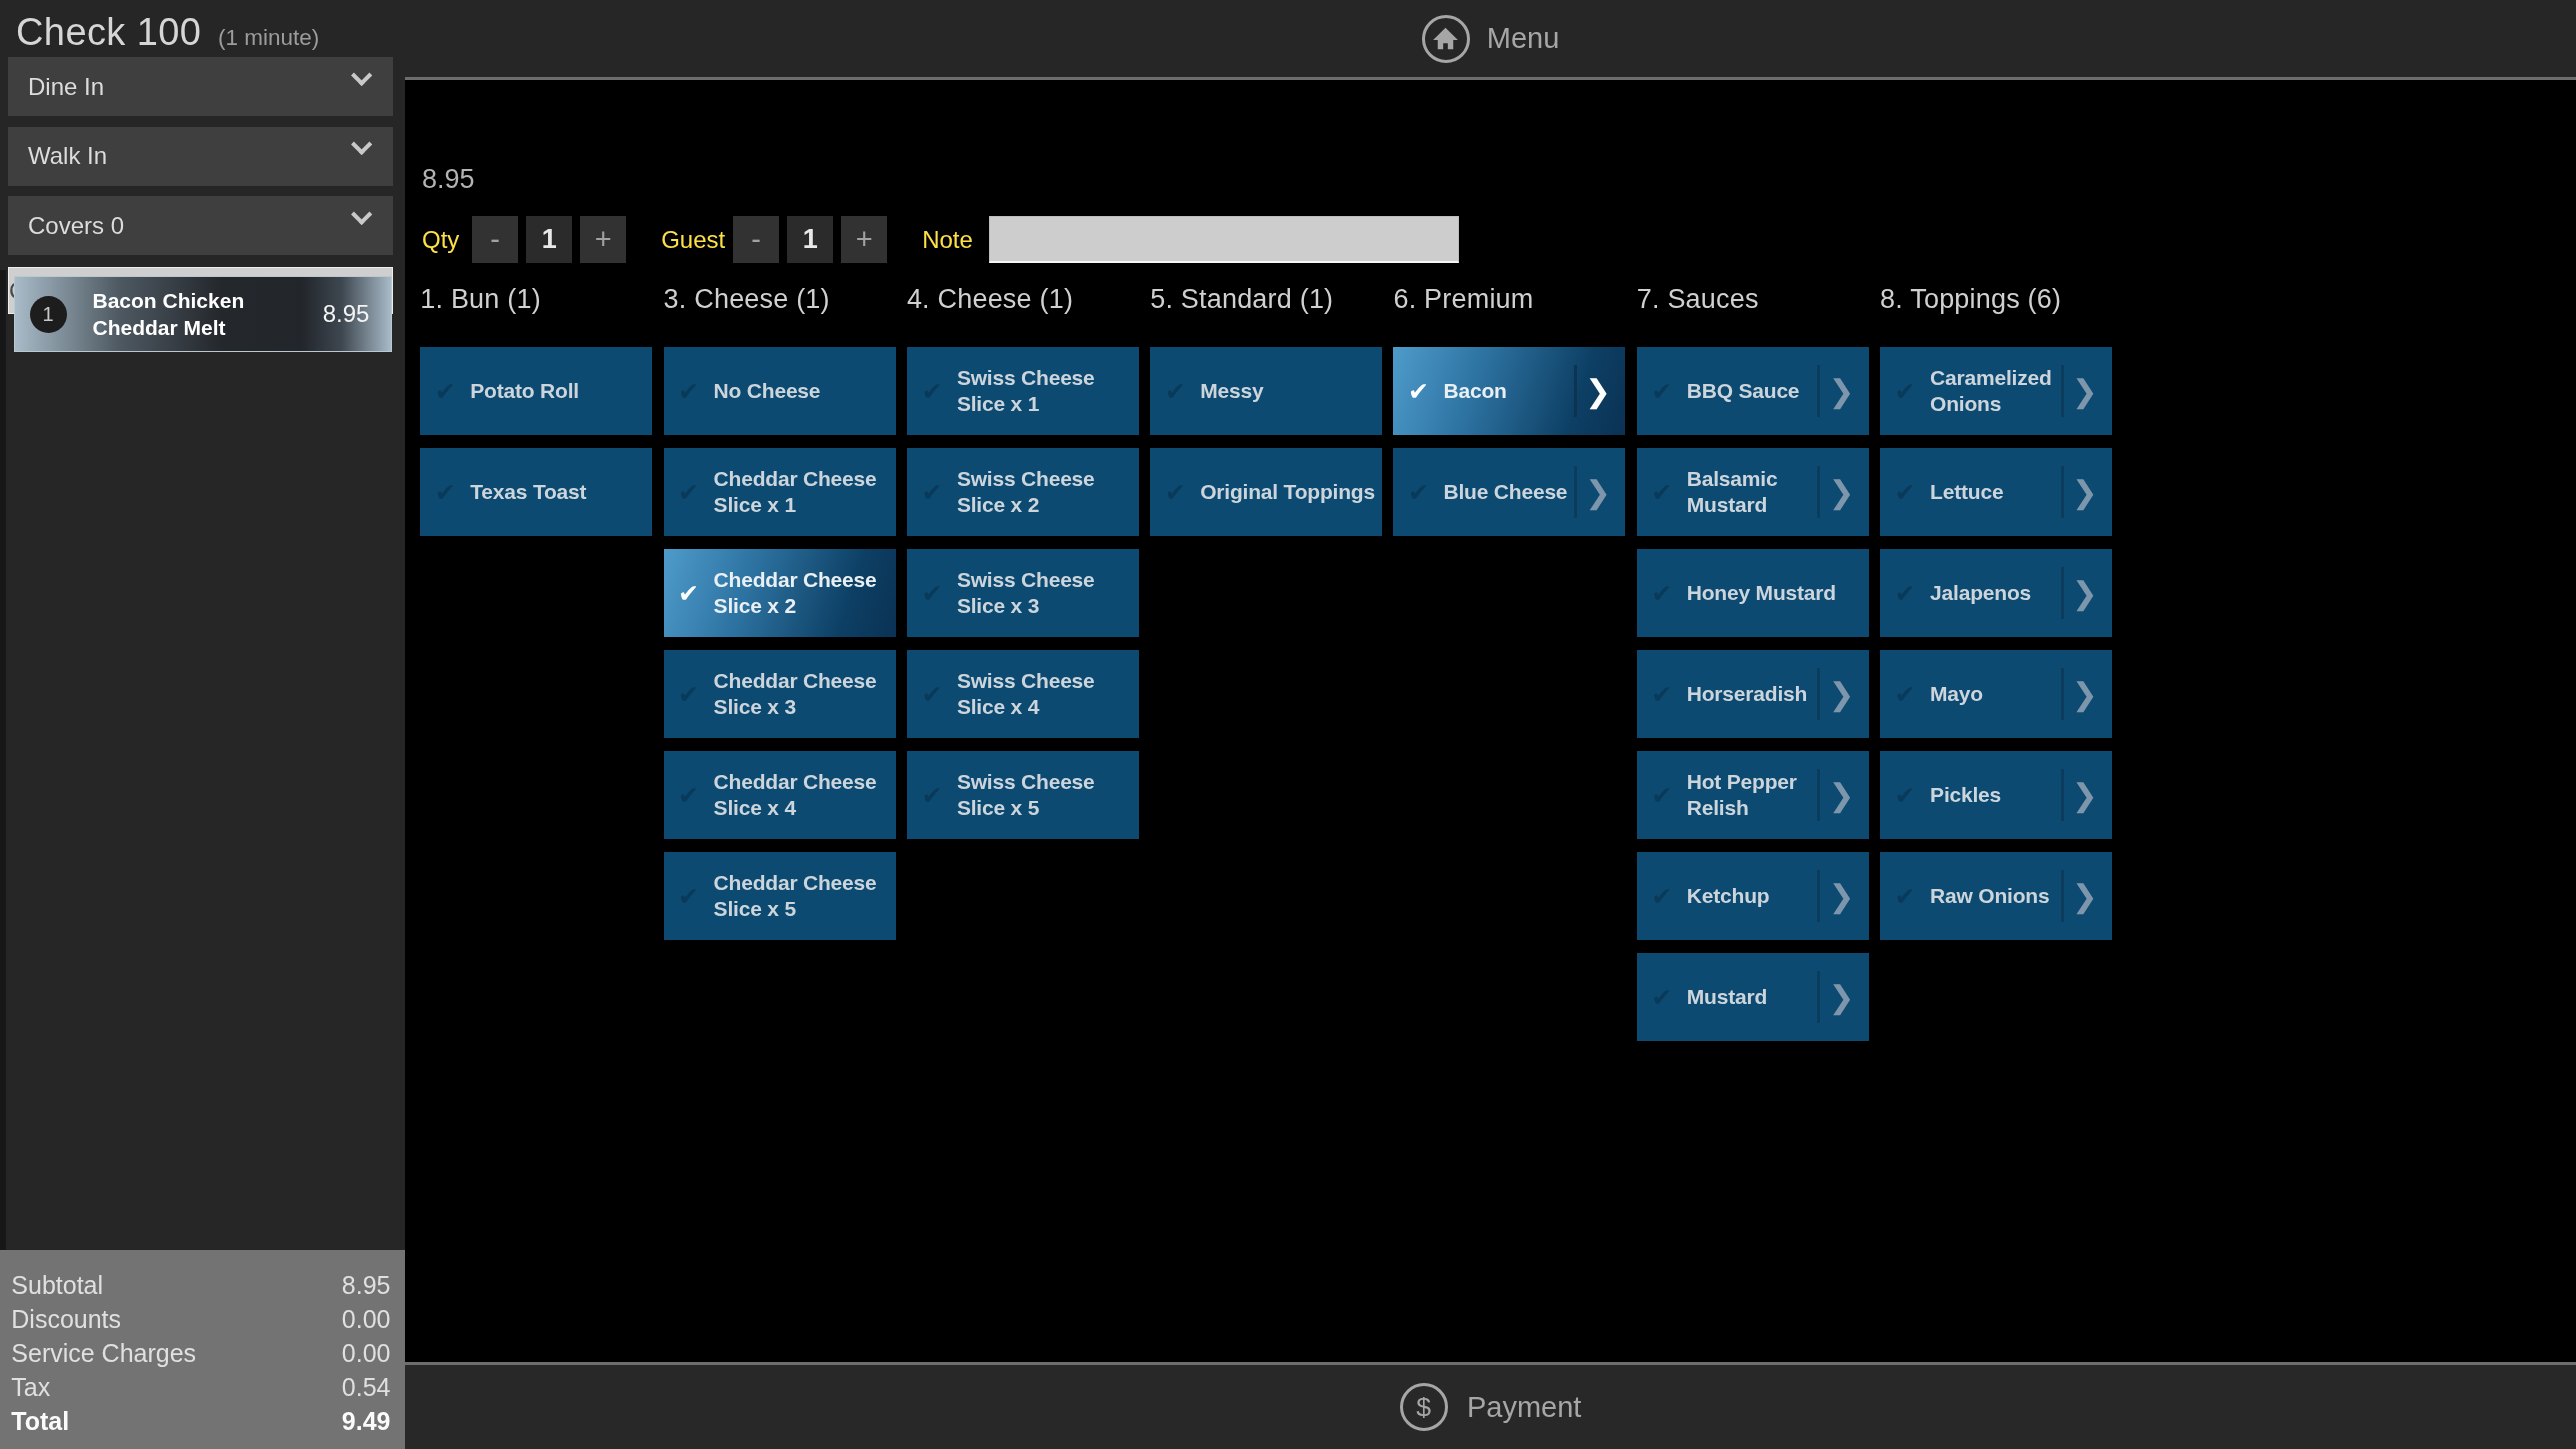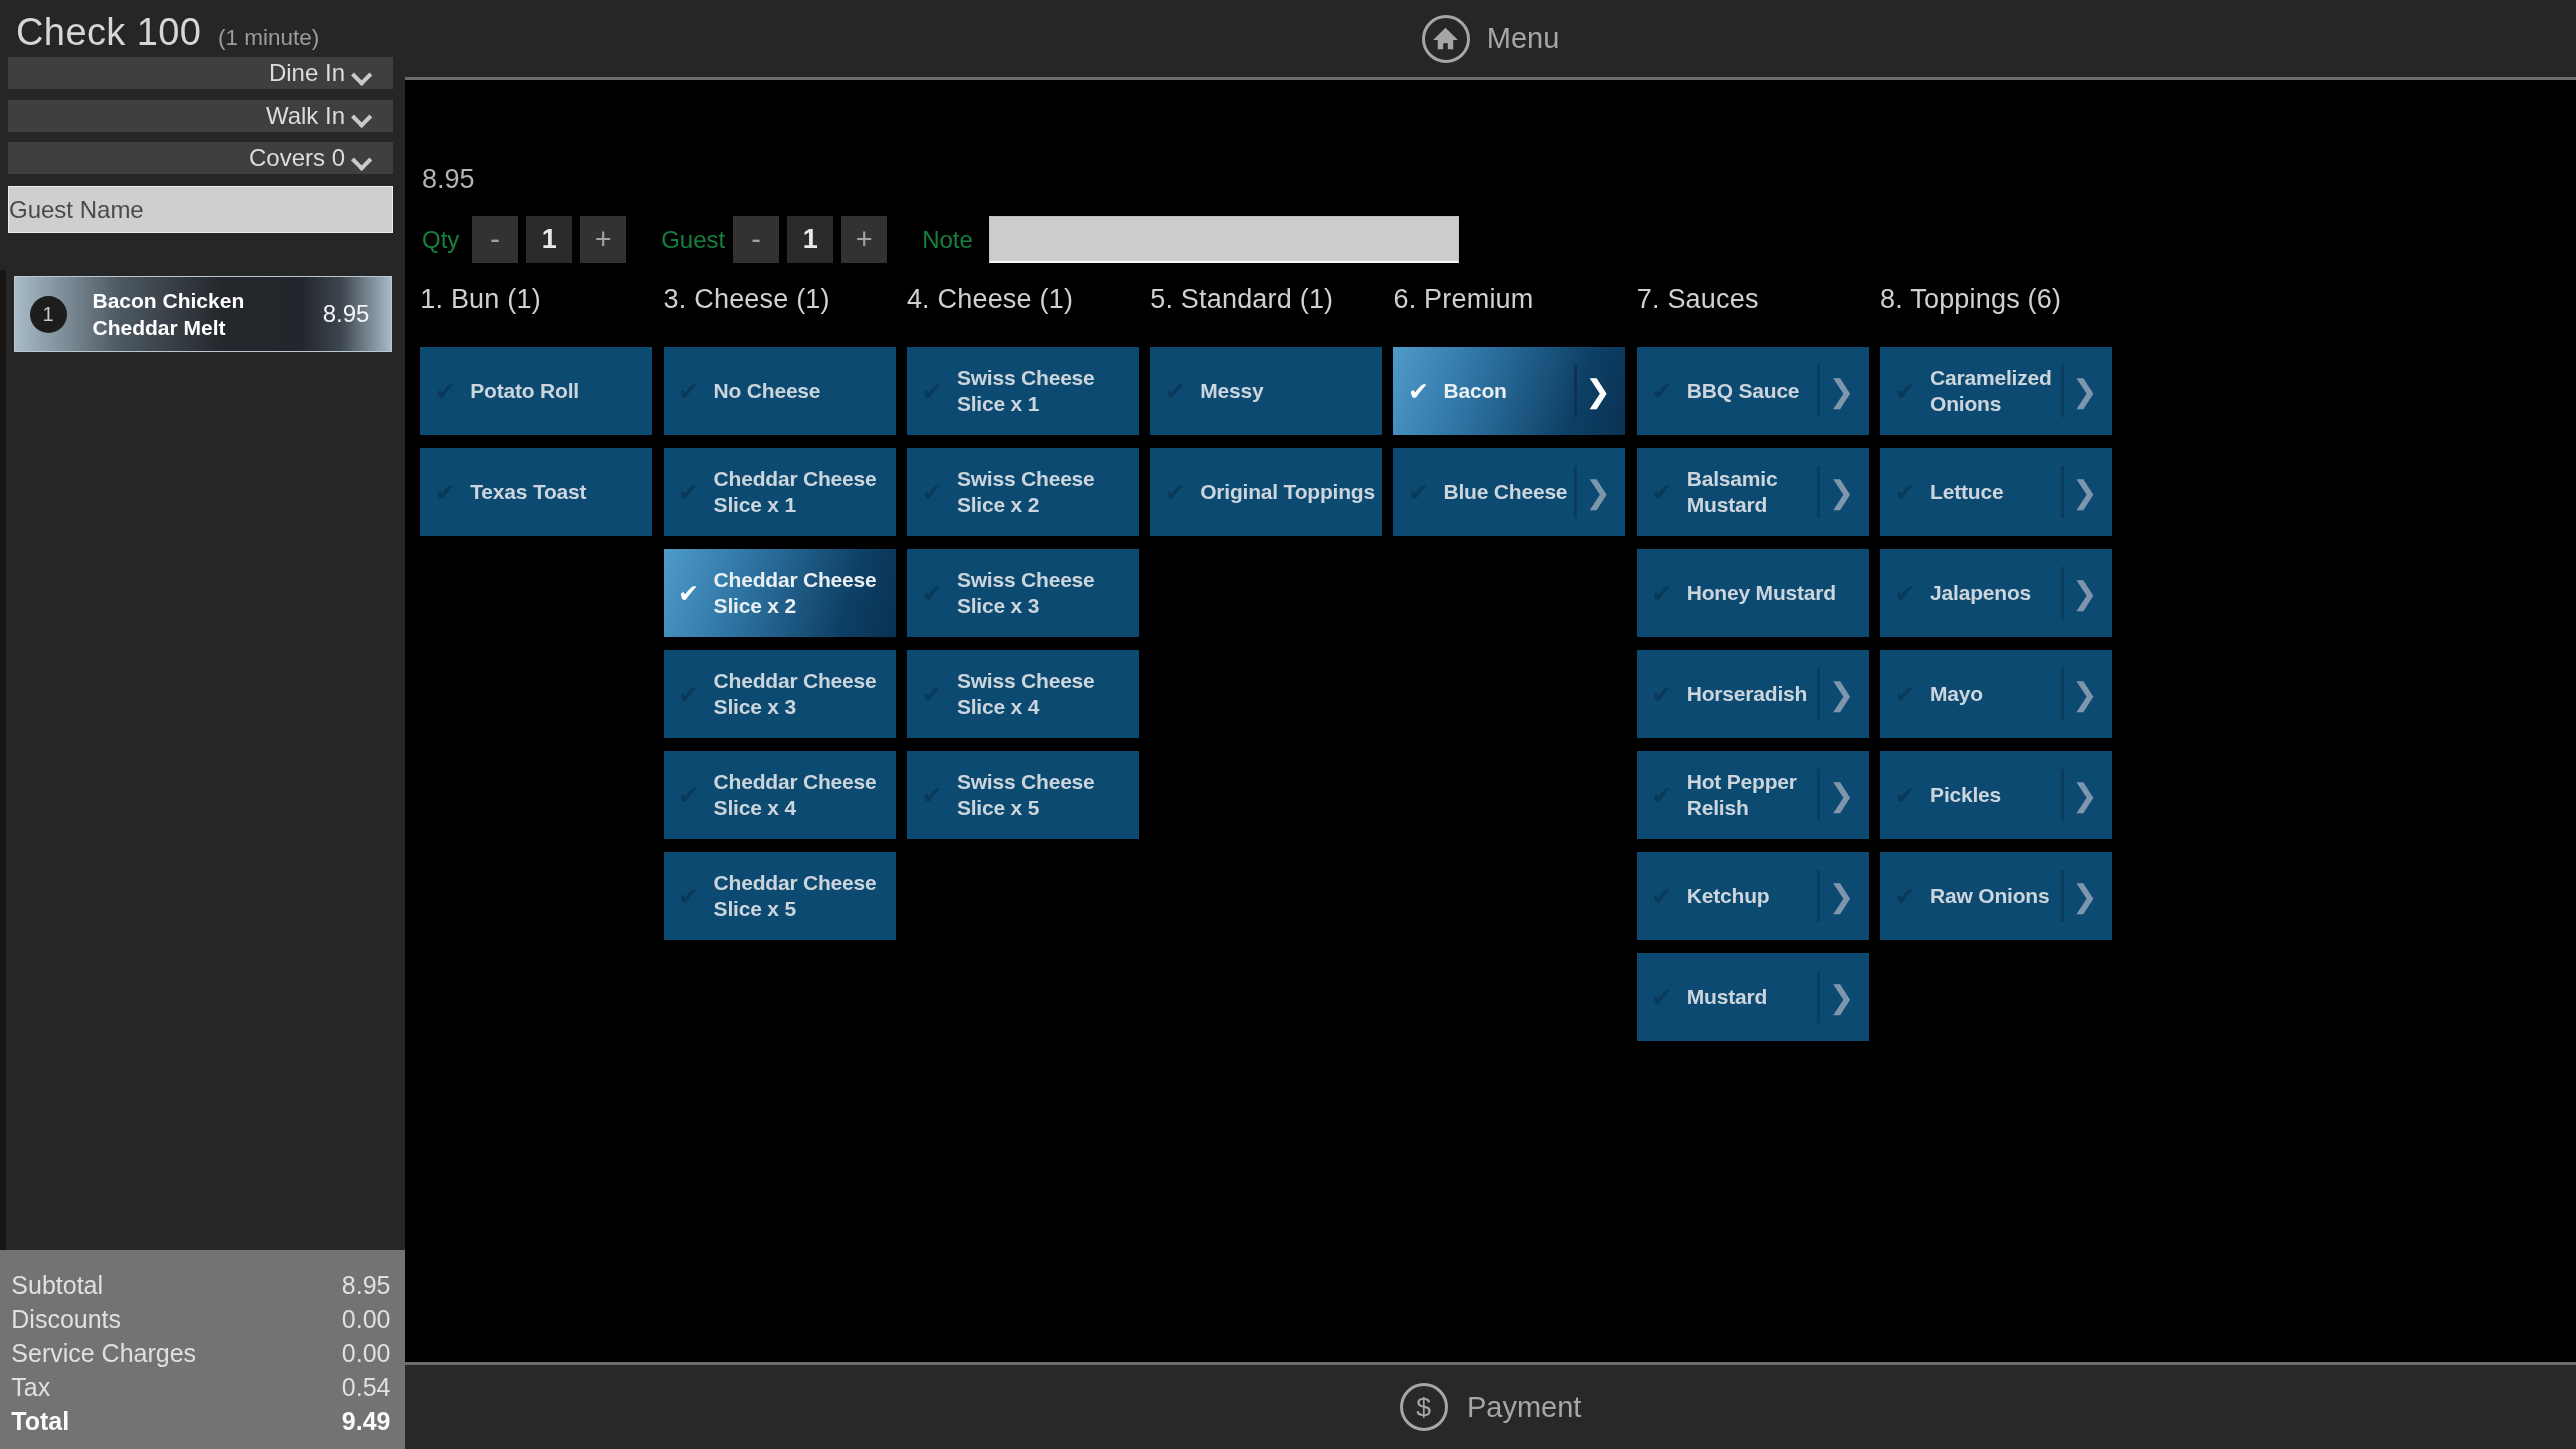--- a/index.html
+++ b/index.html
@@ -4,22 +4,22 @@
 <style>
   * { margin:0; padding:0; box-sizing:border-box; }
   html,body { width:2576px; height:1449px; background:#000; overflow:hidden;
               font-family:"Liberation Sans","DejaVu Sans",sans-serif; }
 
   
   .sidebar { position:absolute; left:0; top:0; width:405px; height:1449px; background:#262626; }
   .check-header { padding:11.3px 0 0 16px; height:57px; white-space:nowrap; }
   .check-title { font-size:38px; font-weight:300; color:#d6d6d6; letter-spacing:0.4px; }
   .check-duration { font-size:22.5px; color:#9c9c9c; margin-left:13px; }
-  .dd { position:relative; margin:0 12px 10.5px 8px; height:32px; background:#3f3f3f;
-        display:flex; align-items:center; padding:0 48px 0 20px; cursor:pointer;justify-content:flex-end; }
+  .dd { position:relative; margin:0 12px 10.5px 8px; height:59px; background:#3f3f3f;
+        display:flex; align-items:center; padding:0 48px 0 20px; cursor:pointer; }
   .dd-label { font-size:24px; color:#dcdcdc; }
   .chev-down { position:absolute; right:24px; top:10.5px; width:15.3px; height:15.3px;
                border-right:4px solid #c9c9c9; border-bottom:4px solid #c9c9c9;
                transform:rotate(45deg); }
   .guest-input { display:block; margin:12px 12px 4px 8px; width:385px; height:47px;
                  background:#cfcfcf; border:1.6px solid #ededed; border-radius:0;
                  font-size:24px; color:#4a4a4a; outline:none;
                  font-family:inherit; }
   .guest-input::placeholder { color:#4a4a4a; opacity:1; }
   .items-region { position:absolute; left:0; top:270px; bottom:199px; width:100%;
@@ -50,21 +50,21 @@
   .bar-label { font-size:29px; color:#a6a6a6; }
   .paybar { position:absolute; left:405px; top:1362px; width:2171px; height:87px; background:#282828;
             border-top:3.2px solid #6d6d6d; display:flex; align-items:center; justify-content:center;
             gap:19.3px; cursor:pointer; }
   .dollar-glyph { font-size:26.6px; color:#a6a6a6; font-weight:300; }
 
   
   .main { position:absolute; left:405px; top:83px; width:2171px; height:1279px; background:#000; }
   .item-price-top { position:absolute; left:17px; top:81px; font-size:27px; color:#b3b3b3; }
   .qtyrow { position:absolute; left:17px; top:133px; height:47px; display:flex; align-items:center; }
-  .qlabel { font-size:24px; color:#15803d; }
+  .qlabel { font-size:24px; color:#fde047; }
   .stepbtn { width:46px; height:47px; background:#323232; color:#a2a2a2; font-size:29px;
              display:flex; align-items:center; justify-content:center; margin-left:8px; cursor:pointer; }
   .valbox  { width:46px; height:47px; background:#2b2b2b; color:#e8e8e8; font-size:27px; font-weight:700;
              display:flex; align-items:center; justify-content:center; margin-left:8px; }
   .ml-label { margin-left:35px; }
   .note-input { margin-left:16px; width:470px; height:47px; background:#cdcdcd;
                 border:0.8px solid #bdbdbd; border-bottom:2.4px solid #f5f5f5; outline:none;
                 font-size:24px; color:#333; padding:0 13px; font-family:inherit; }
 
   .columns { position:absolute; left:15.3px; top:201px; display:flex; gap:11.3px; }

